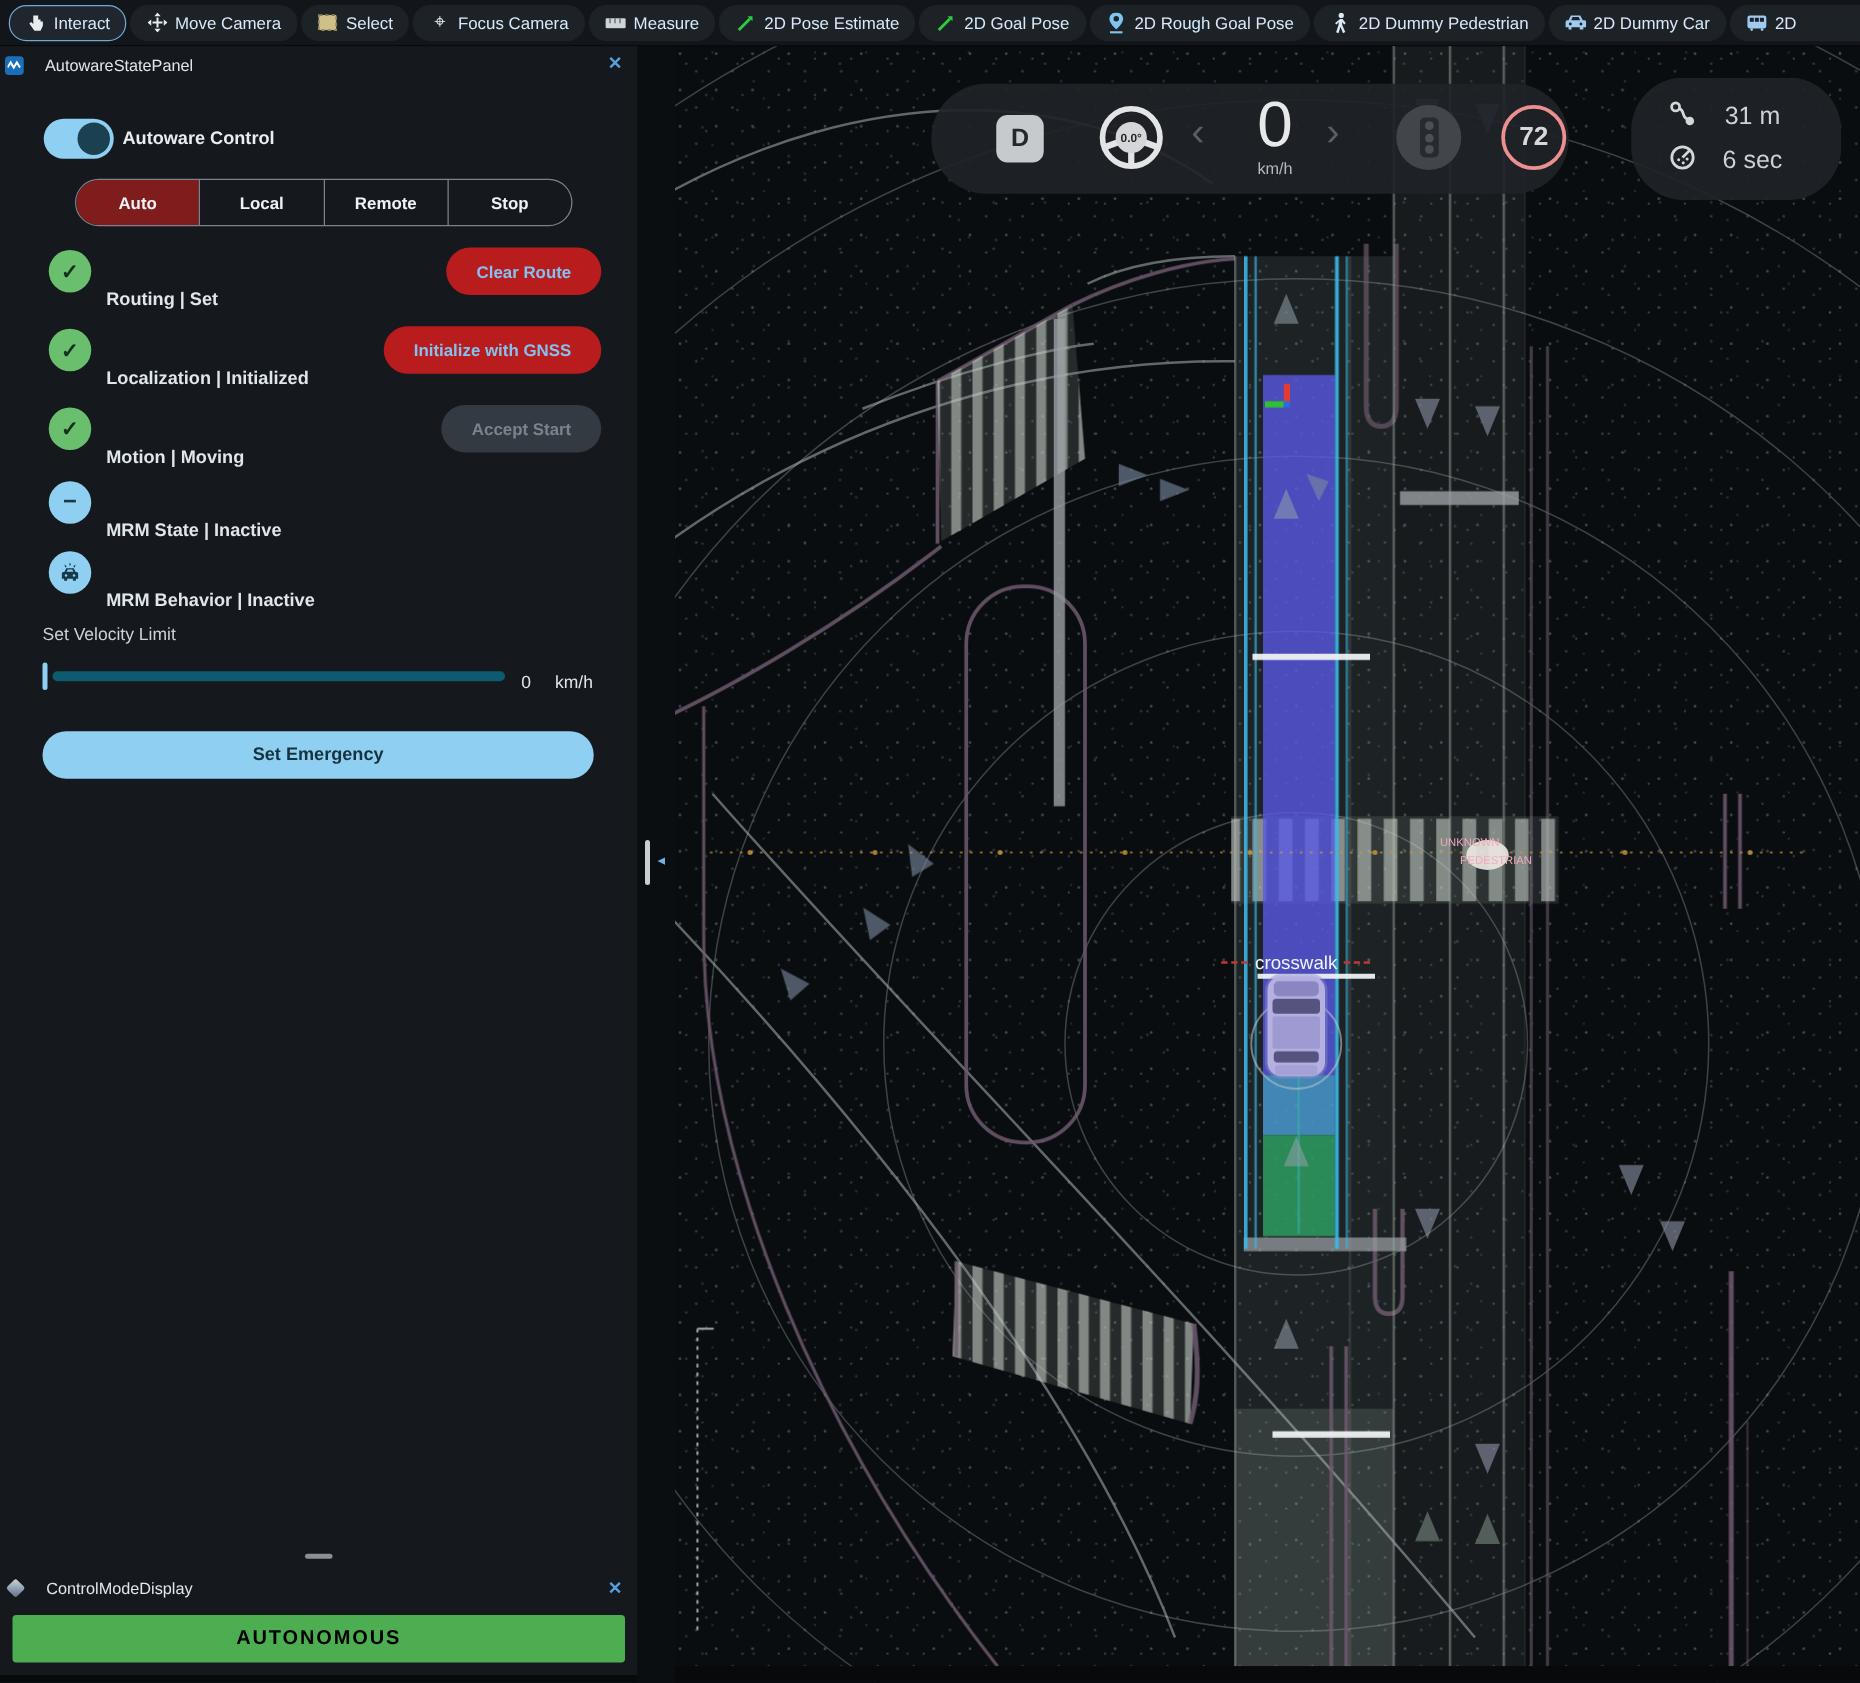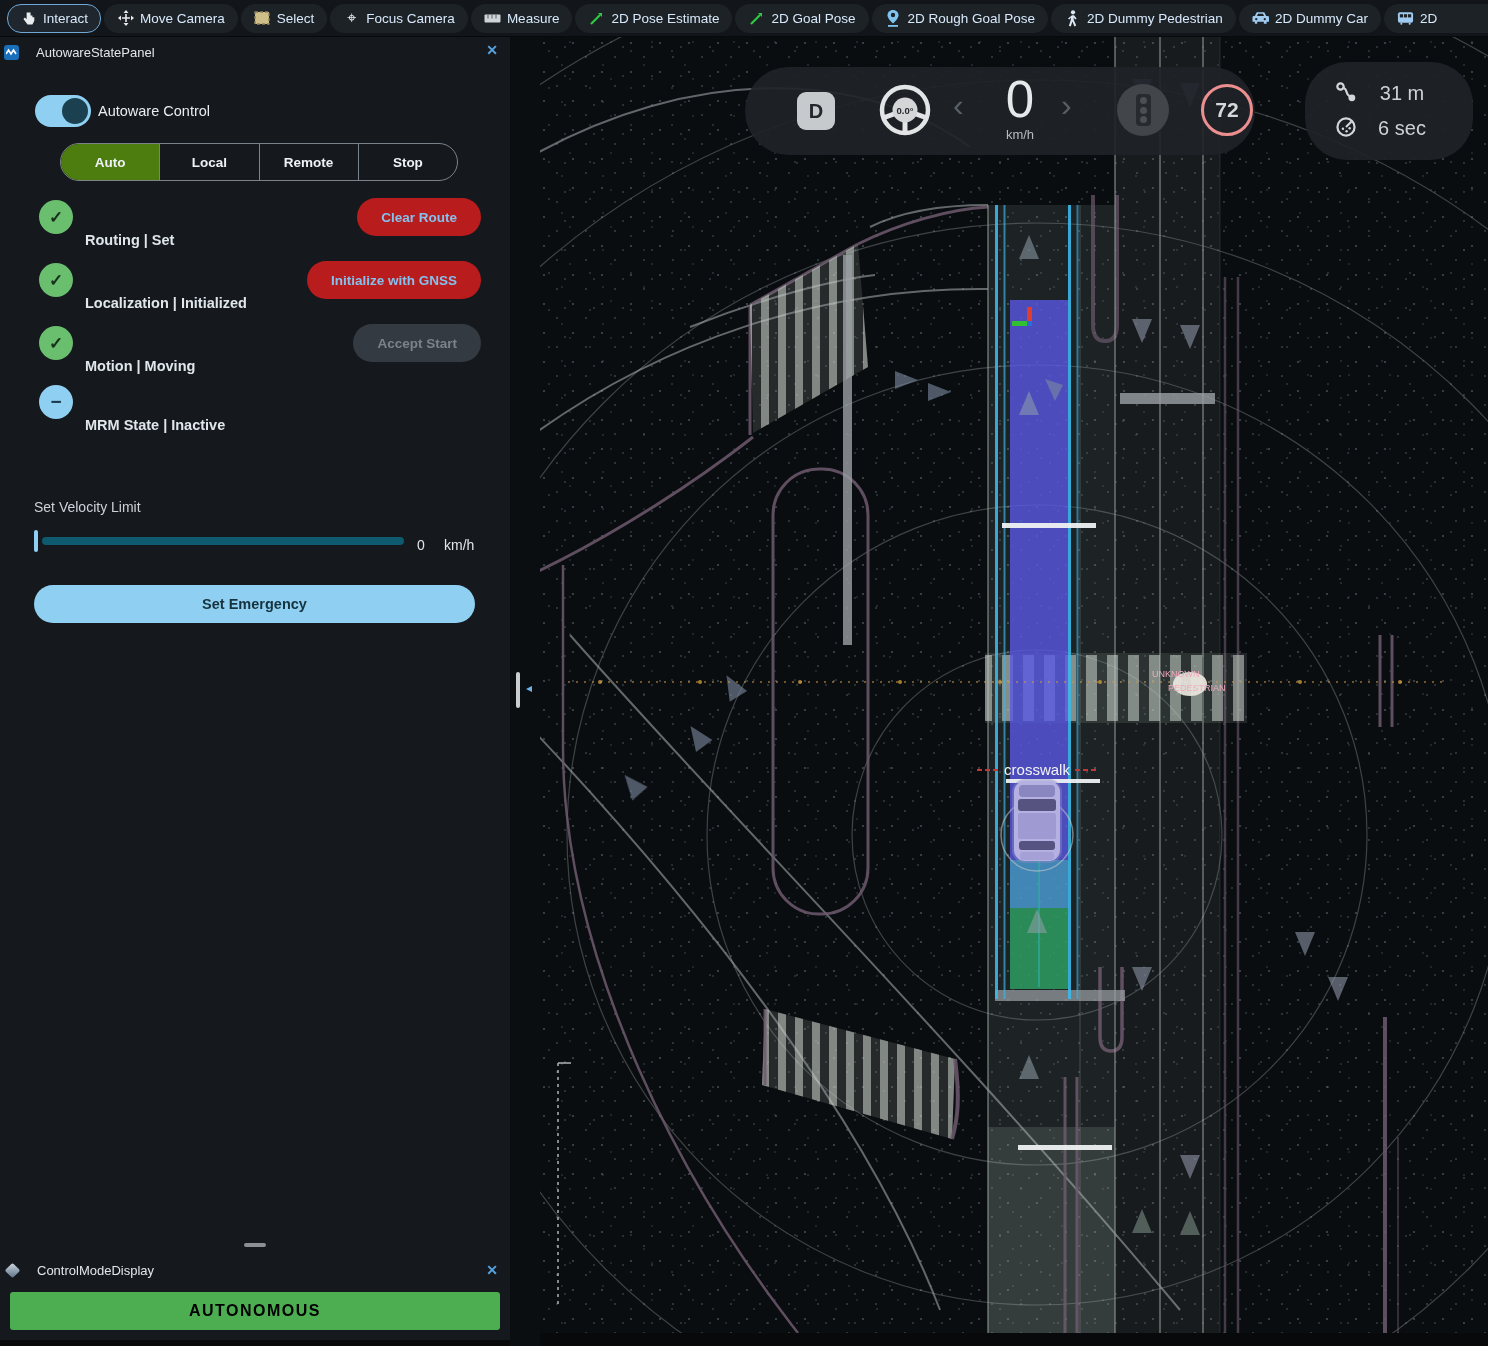--- a/index.html
+++ b/index.html
@@ -32,28 +32,28 @@
     font-weight:700; cursor:pointer; line-height:1; }
   .sp-icon { width:15px; height:15px; margin-left:4px; background:#1a6fba; border-radius:3px;
     display:flex; align-items:center; justify-content:center; }
   .cm-icon { width:11px; height:11px; margin-left:7px; margin-right:2px;
     background:linear-gradient(135deg,#cfd8e2,#5a6f85); transform:rotate(45deg); border-radius:2px; }
 
   .toggle { position:absolute; left:35px; top:58px; width:56px; height:32px;
     background:#8fd0f2; border-radius:16px; cursor:pointer; }
   .toggle-knob { position:absolute; right:3px; top:3px; width:26px; height:26px;
     background:#1b4050; border-radius:50%; }
-  .toggle-label { position:absolute; left:98px; top:66px; font-size:14.5px; font-weight:400; color:#e8edf2; }
+  .toggle-label { position:absolute; left:98px; top:66px; font-size:14.5px; font-weight:700; color:#e8edf2; }
 
   .tabs { position:absolute; left:60px; top:106px; width:398px; height:38px;
     border:1px solid #7a828b; border-radius:19px; display:flex; overflow:hidden; }
   .tab { flex:1; display:flex; align-items:center; justify-content:center;
     font-size:13.5px; font-weight:700; color:#eef2f6; border-left:1px solid #7a828b; cursor:pointer; }
   .tab:first-child { border-left:none; }
-  .tab.sel { background:#4d7c0f; }
+  .tab.sel { background:#7f1d1d; }
 
   .srow { position:absolute; left:34px; width:447px; height:40px; }
   .sico { position:absolute; left:5px; top:3px; width:34px; height:34px; border-radius:50%;
     display:flex; align-items:center; justify-content:center; font-weight:700; }
   .sico.green { background:#6abf6e; color:#17301b; font-size:17px; }
   .sico.blue  { background:#8fd0f2; color:#17394a; font-size:19px; }
   .slabel { position:absolute; left:51px; top:11px; font-size:14.5px; font-weight:700; color:#dfe6ec;margin-top:24px; }
   .pbtn { position:absolute; right:0; top:1px; height:38px; border:none; border-radius:19px;
     background:#b91c1c; color:#85c1ee; font-size:13.5px; font-weight:700; padding:0 24px;
     font-family:inherit; cursor:pointer; }
@@ -275,20 +275,32 @@
       <div class="sico green">✓</div>
       <div class="slabel">Motion | Moving</div>
       <button class="pbtn disabled">Accept Start</button>
     </div>
 
     <div class="srow" style="top:345px;">
       <div class="sico blue">−</div>
       <div class="slabel">MRM State | Inactive</div>
     </div>
 
+    <div class="srow" style="top:401px;">
+      <div class="sico blue">
+        <svg width="18" height="17" viewBox="0 0 18 17" fill="#17394a">
+            <path d="M9 0l.8 2.2-1.6 0zM4.6 1.4l1.8 1.7-1.3.9zM13.4 1.4l-.5 2.6-1.3-.9z"></path>
+            <path d="M4.5 7.5L6 4.5h6l1.5 3h.8a1.2 1.2 0 0 1 1.2 1.2v4.3h-1.8v1.5h-2.4v-1.5H6.7v1.5H4.3v-1.5H2.5V8.7a1.2 1.2 0 0 1 1.2-1.2z"></path>
+            <path d="M6.3 7.3l.9-1.8h3.6l.9 1.8z" fill="#8fd0f2"></path>
+            <circle cx="5.8" cy="10.4" r="1" fill="#8fd0f2"></circle>
+            <circle cx="12.2" cy="10.4" r="1" fill="#8fd0f2"></circle>
+          </svg>
+      </div>
+      <div class="slabel">MRM Behavior | Inactive</div>
+    </div>
 
     <div class="vlim-label">Set Velocity Limit</div>
     <div class="vhandle"></div>
     <div class="vtrack"></div>
     <span class="vval">0</span>
     <span class="vunit">km/h</span>
 
     <button class="emergency-btn">Set Emergency</button>
 
     <div class="drag-handle"></div>

